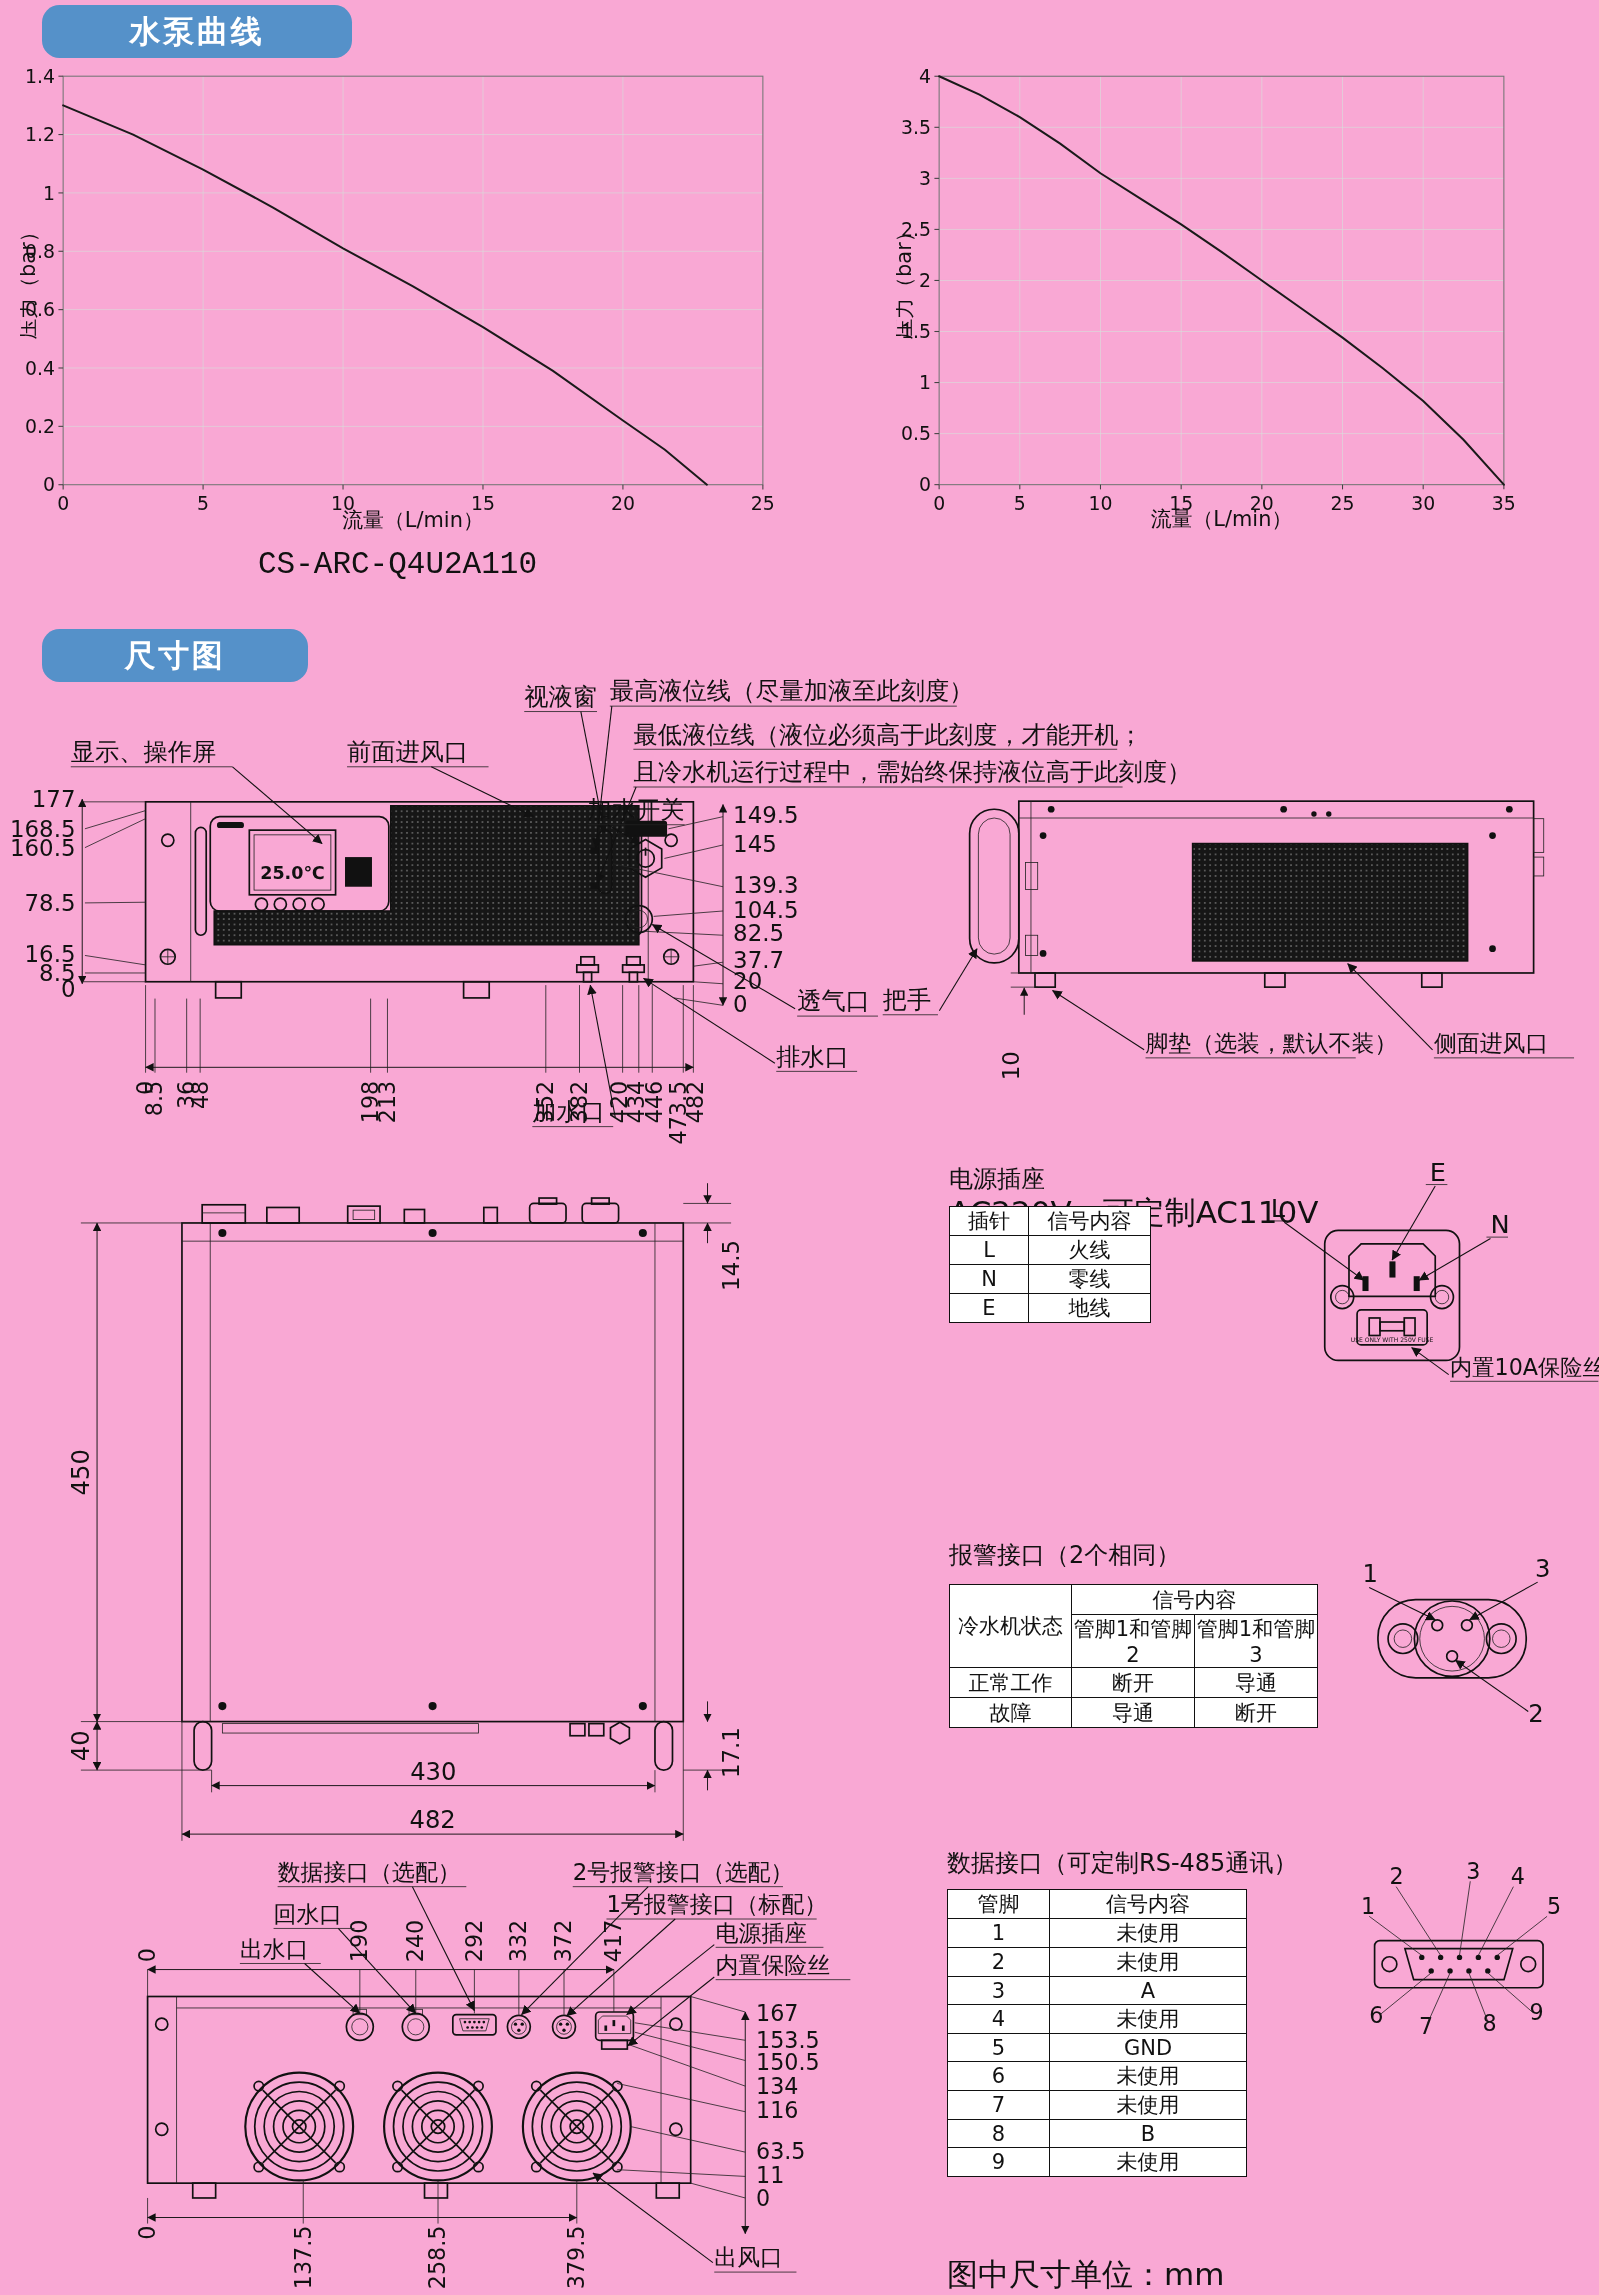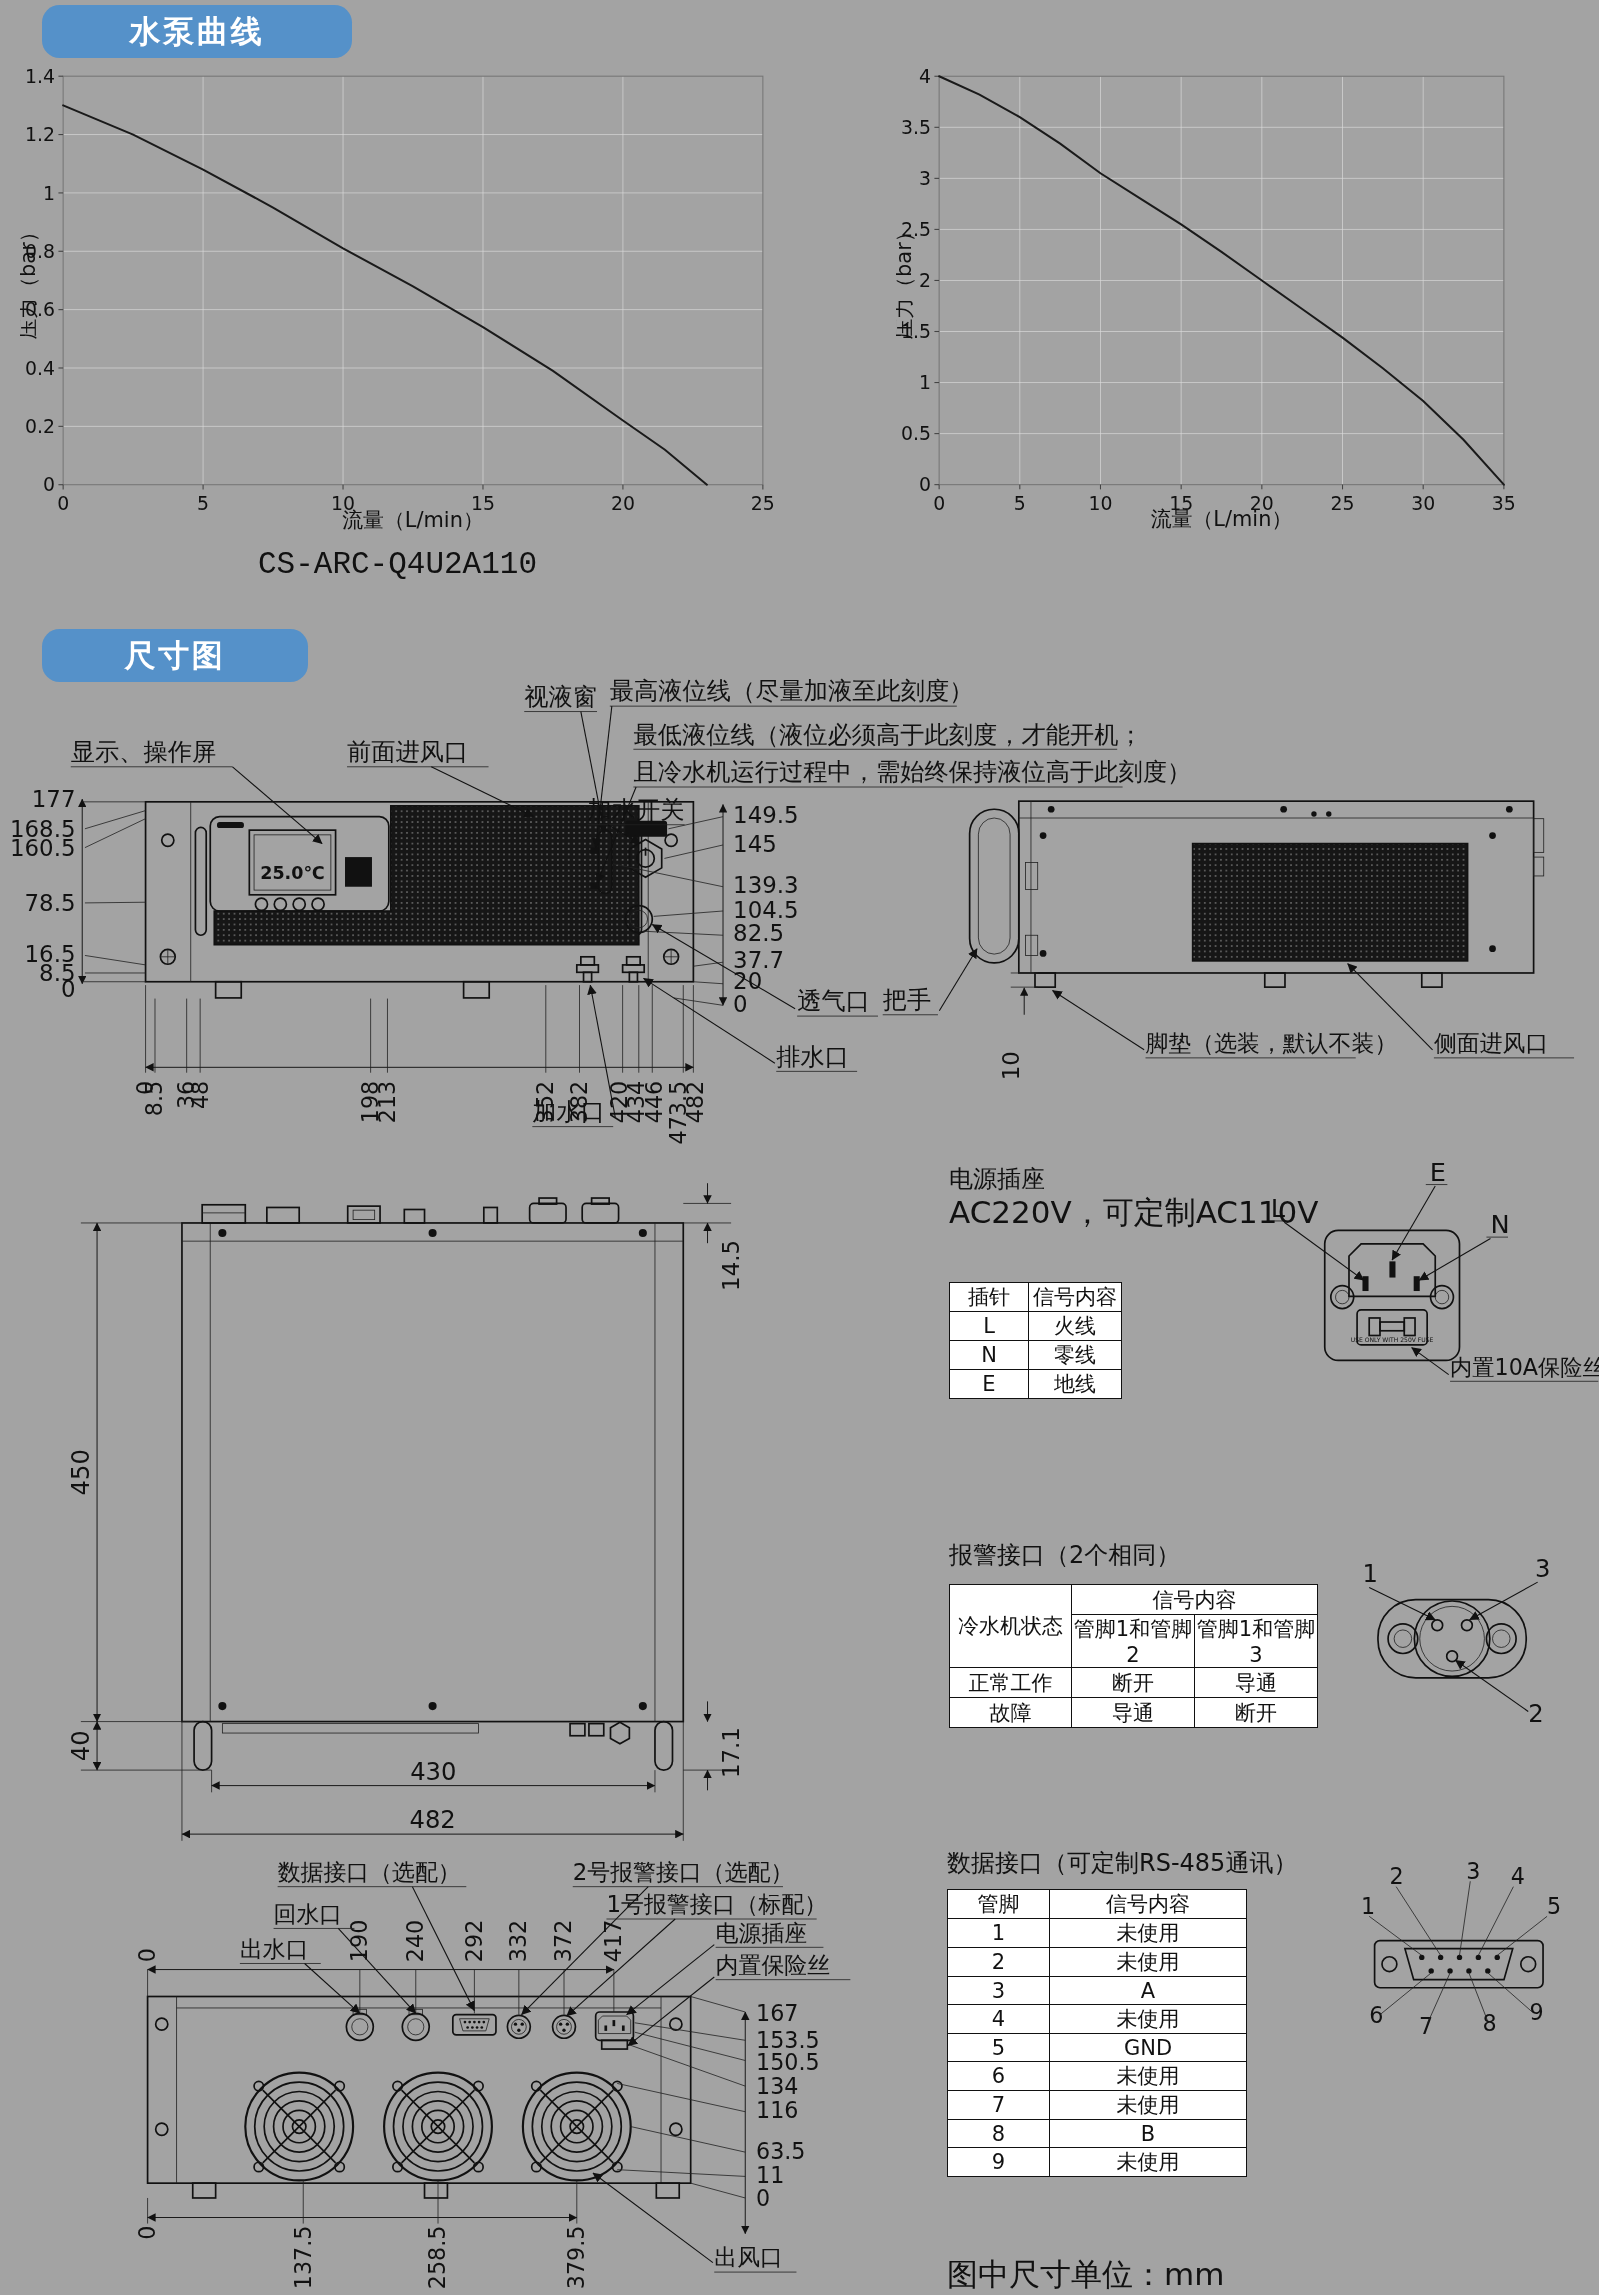--- a/index.html
+++ b/index.html
@@ -1,16 +1,16 @@
 <!DOCTYPE html>
 <html style="font-size:10.8px"><head>
 <meta charset="utf-8">
 <style>
   html,body{margin:0;padding:0;background:#fff;}
-  .page{position:relative;width:1599px;height:2295px;background:#a3a3a3;overflow:hidden;
+  .page{position:relative;width:1599px;height:2295px;background:#f9a8d4;overflow:hidden;
         font-family:"DejaVu Sans","Liberation Sans",sans-serif;color:#111;}
   .badge{position:absolute;background:#5591c9;color:#fff;font-weight:bold;
          font-size:31px;display:flex;align-items:center;justify-content:center;
          border-radius:17.5px;letter-spacing:2.7px;}
   .caption{position:absolute;text-align:center;font-family:"Liberation Mono",monospace;
            font-size:31px;color:#111;letter-spacing:0px;}
   .secTitle{position:absolute;font-size:24px;color:#111;}
   .secSub{position:absolute;font-size:31px;color:#111;}
   table.tec{border-collapse:collapse;table-layout:fixed;background:#fff;}
   table.tec td,table.tec th{border:1.7px solid #111;text-align:center;vertical-align:middle;
@@ -668,21 +668,21 @@
       <text class="t33" x="2270" y="2998">9</text>
       <line class="thin" x1="2274" y1="2986" x2="2208" y2="2928"></line>
     </g>
   </svg>
 
   <div class="secTitle" style="left:949px;top:1163px;">电源插座</div>
   <div class="secSub" style="left:949px;top:1192px;">AC220V，可定制AC110V</div>
   <div class="secTitle" style="left:949px;top:1539px;">报警接口（2个相同）</div>
   <div class="secTitle" style="left:947px;top:1847px;">数据接口（可定制RS-485通讯）</div>
 
-  <table class="tec abs" style="left:949px;top:1282px;width:173px;padding-left:12px;">
+  <table class="tec abs" style="left:949px;top:1206px;width:202px;padding-left:12px;">
     <tbody>
         <tr style="height:27px;">
       <td style="width:78px;">插针</td>
       <td>信号内容</td>
     </tr>
     <tr style="height:27px;">
       <td>L</td>
       <td>火线</td>
     </tr>
     <tr style="height:27px;">

